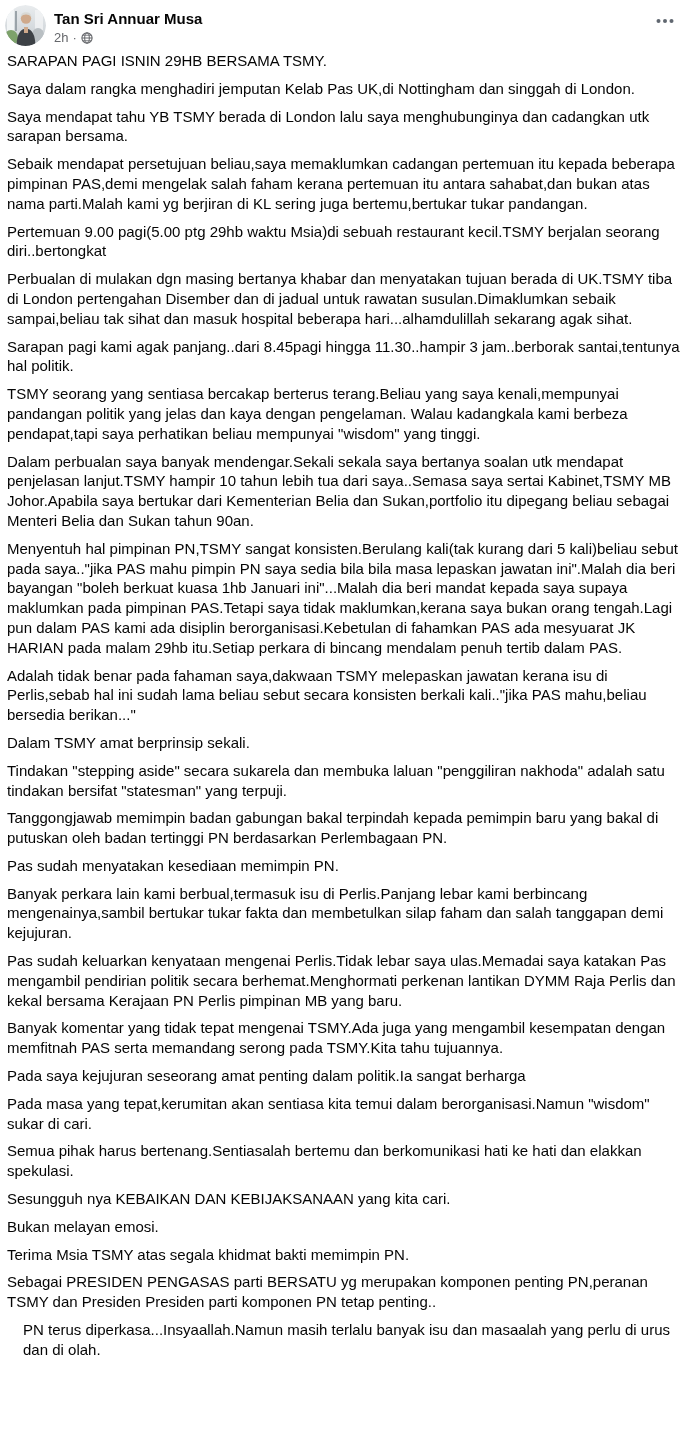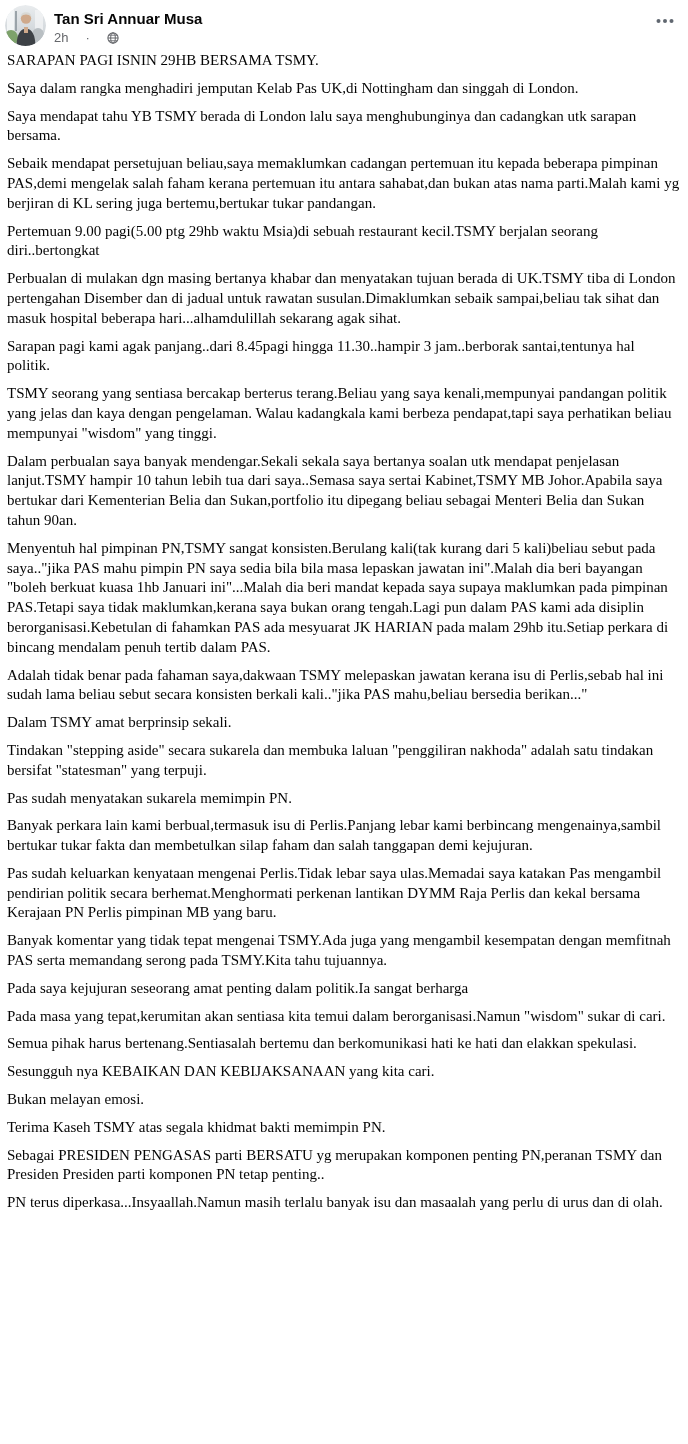--- a/index.html
+++ b/index.html
@@ -40,21 +40,21 @@
   .author-name {
     font-size: 15px;
     font-weight: 700;
     color: #050505;
     line-height: 19px;
     cursor: pointer;
   }
   .subline {
     display: flex;
     align-items: center;
-    gap: 17px;
+    gap: 4px;
     color: #65676B;
     font-size: 13px;
     line-height: 16px;
     margin-top: 2px;
   }
   .subline .timestamp { cursor: pointer; }
   .globe-icon { display: inline-flex; align-items: center; }
   .more-btn {
     position: absolute;
     top: 9px;
@@ -73,23 +73,22 @@
   .post-body {
     padding: 3px 8px 12px 7px;
   }
   .post-body p {
     margin: 0 0 8px 0;
     font-size: 15px;
     line-height: 19.8px;
     color: #050505;
     overflow-wrap: break-word;
     letter-spacing: 0;
-    font-family: Liberation Serif, serif;
   }
-  .post-body p:last-child { margin-bottom: 0; }
+  .post-body p:last-child { margin-bottom: 0; margin-left: 16px; }
 </style>
 </head>
 <body>
 
 <div class="post">
 
   <div class="post-header">
 
     <span class="avatar">
       <svg width="41" height="41" viewBox="0 0 41 41">
@@ -151,27 +150,28 @@
       <p>Sebaik mendapat persetujuan beliau,saya memaklumkan cadangan pertemuan itu kepada beberapa pimpinan PAS,demi mengelak salah faham kerana pertemuan itu antara sahabat,dan bukan atas nama parti.Malah kami yg berjiran di KL sering juga bertemu,bertukar tukar pandangan.</p>
       <p>Pertemuan 9.00 pagi(5.00 ptg 29hb waktu Msia)di sebuah restaurant kecil.TSMY berjalan seorang diri..bertongkat</p>
       <p>Perbualan di mulakan dgn masing bertanya khabar dan menyatakan tujuan berada di UK.TSMY tiba di London pertengahan Disember dan di jadual untuk rawatan susulan.Dimaklumkan sebaik sampai,beliau tak sihat dan masuk hospital beberapa hari...alhamdulillah sekarang agak sihat.</p>
       <p>Sarapan pagi kami agak panjang..dari 8.45pagi hingga 11.30..hampir 3 jam..berborak santai,tentunya hal politik.</p>
       <p>TSMY seorang yang sentiasa bercakap berterus terang.Beliau yang saya kenali,mempunyai pandangan politik yang jelas dan kaya dengan pengelaman. Walau kadangkala kami berbeza pendapat,tapi saya perhatikan beliau mempunyai "wisdom" yang tinggi.</p>
       <p>Dalam perbualan saya banyak mendengar.Sekali sekala saya bertanya soalan utk mendapat penjelasan lanjut.TSMY hampir 10 tahun lebih tua dari saya..Semasa saya sertai Kabinet,TSMY MB Johor.Apabila saya bertukar dari Kementerian Belia dan Sukan,portfolio itu dipegang beliau sebagai Menteri Belia dan Sukan tahun 90an.</p>
       <p>Menyentuh hal pimpinan PN,TSMY sangat konsisten.Berulang kali(tak kurang dari 5 kali)beliau sebut pada saya.."jika PAS mahu pimpin PN saya sedia bila bila masa lepaskan jawatan ini".Malah dia beri bayangan "boleh berkuat kuasa 1hb Januari ini"...Malah dia beri mandat kepada saya supaya maklumkan pada pimpinan PAS.Tetapi saya tidak maklumkan,kerana saya bukan orang tengah.Lagi pun dalam PAS kami ada disiplin berorganisasi.Kebetulan di fahamkan PAS ada mesyuarat JK HARIAN pada malam 29hb itu.Setiap perkara di bincang mendalam penuh tertib dalam PAS.</p>
       <p>Adalah tidak benar pada fahaman saya,dakwaan TSMY melepaskan jawatan kerana isu di Perlis,sebab hal ini sudah lama beliau sebut secara konsisten berkali kali.."jika PAS mahu,beliau bersedia berikan..."</p>
       <p>Dalam TSMY amat berprinsip sekali.</p>
       <p>Tindakan "stepping aside" secara sukarela dan membuka laluan "penggiliran nakhoda" adalah satu tindakan bersifat "statesman" yang terpuji.</p>
-      <p>Pas sudah menyatakan sukarela memimpin PN.</p>
+      <p>Tanggongjawab memimpin badan gabungan bakal terpindah kepada pemimpin baru yang bakal di putuskan oleh badan tertinggi PN berdasarkan Perlembagaan PN.</p>
+      <p>Pas sudah menyatakan kesediaan memimpin PN.</p>
       <p>Banyak perkara lain kami berbual,termasuk isu di Perlis.Panjang lebar kami berbincang mengenainya,sambil bertukar tukar fakta dan membetulkan silap faham dan salah tanggapan demi kejujuran.</p>
       <p>Pas sudah keluarkan kenyataan mengenai Perlis.Tidak lebar saya ulas.Memadai saya katakan Pas mengambil pendirian politik secara berhemat.Menghormati perkenan lantikan DYMM Raja Perlis dan kekal bersama Kerajaan PN Perlis pimpinan MB yang baru.</p>
       <p>Banyak komentar yang tidak tepat mengenai TSMY.Ada juga yang mengambil kesempatan dengan memfitnah PAS serta memandang serong pada TSMY.Kita tahu tujuannya.</p>
       <p>Pada saya kejujuran seseorang amat penting dalam politik.Ia sangat berharga</p>
       <p>Pada masa yang tepat,kerumitan akan sentiasa kita temui dalam berorganisasi.Namun "wisdom" sukar di cari.</p>
       <p>Semua pihak harus bertenang.Sentiasalah bertemu dan berkomunikasi hati ke hati dan elakkan spekulasi.</p>
       <p>Sesungguh nya KEBAIKAN DAN KEBIJAKSANAAN yang kita cari.</p>
       <p>Bukan melayan emosi.</p>
-      <p>Terima Kaseh TSMY atas segala khidmat bakti memimpin PN.</p>
+      <p>Terima Msia TSMY atas segala khidmat bakti memimpin PN.</p>
       <p>Sebagai PRESIDEN PENGASAS parti BERSATU yg merupakan komponen penting PN,peranan TSMY dan Presiden Presiden parti komponen PN tetap penting..</p>
       <p>PN terus diperkasa...Insyaallah.Namun masih terlalu banyak isu dan masaalah yang perlu di urus dan di olah.</p>
     </div>
 
 </div>
 
 </body></html>

